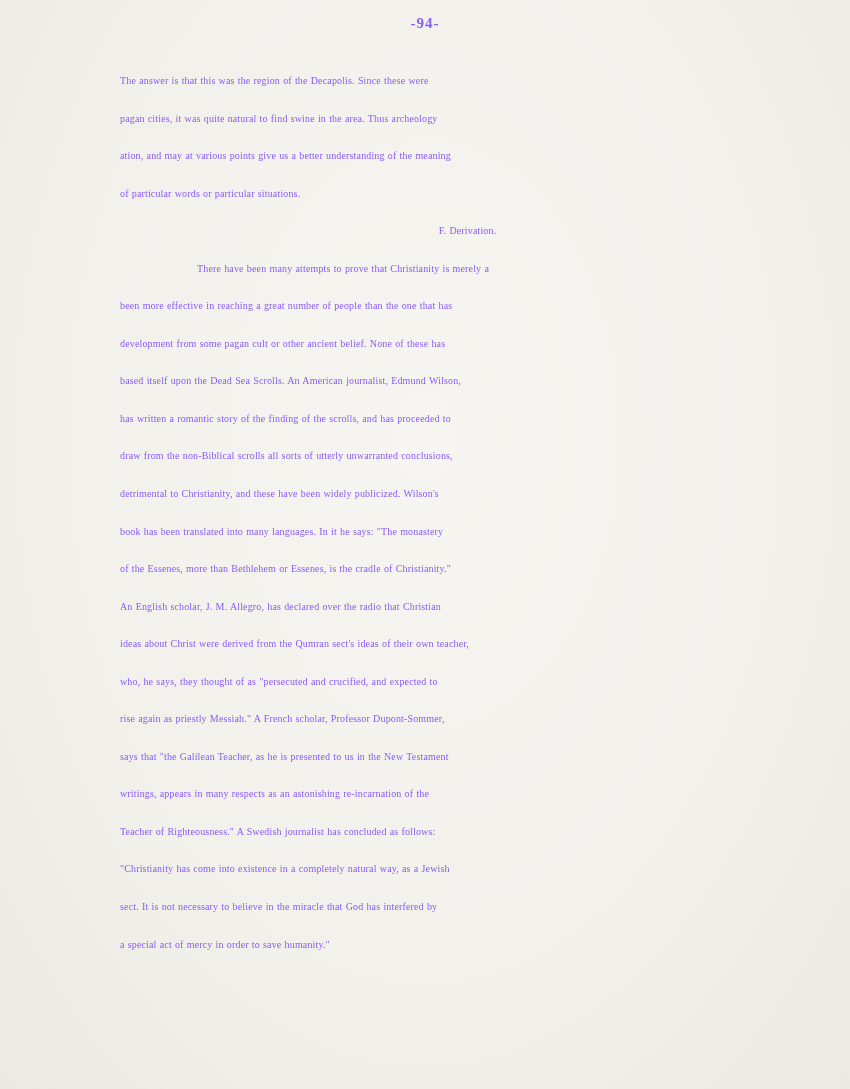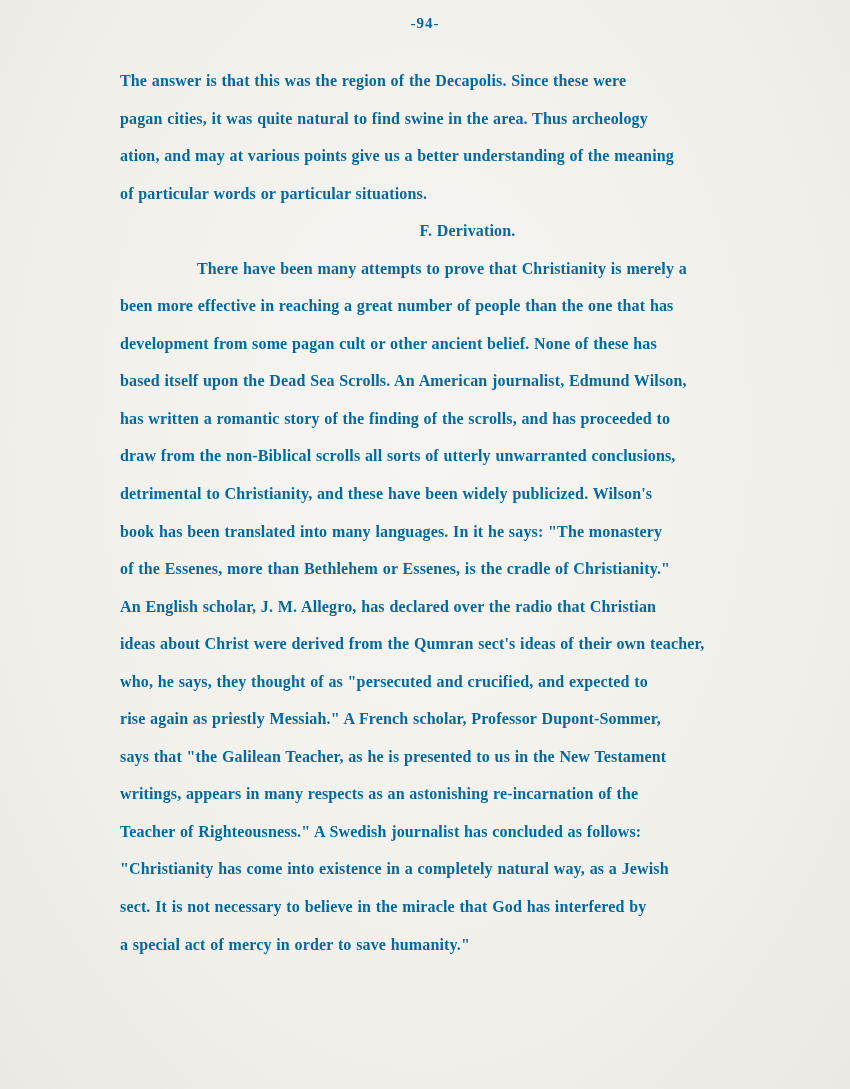--- a/index.html
+++ b/index.html
@@ -4,33 +4,33 @@
 <style>
   html, body { margin: 0; padding: 0; }
   body {
     width: 850px; height: 1089px; overflow: hidden;
     background: #f2f1ec;
     background-image: radial-gradient(ellipse at 50% 40%, #f6f5f1 0%, #f1f0eb 60%, #ebe9e3 100%);
   }
   .page {
     position: relative; width: 850px; height: 1089px;
     font-family: "Liberation Serif", "DejaVu Serif", serif;
-    color: #0369a1;
+    color: #8b5cf6;
     border-radius: 12px;
   }
   .page-number {
     position: absolute; top: 15px; left: 0; width: 850px; text-align: center;
     font-size: 15px; font-weight: bold; letter-spacing: 1px;
   }
   .body-text {
     position: absolute; top: 68px; left: 120px; width: 670px;
   }
   .line {
     height: 37.55px; line-height: 26px;
-    font-size: 16px; font-weight: bold; white-space: nowrap;
+    font-size: 10px; font-weight: normal; white-space: nowrap;
     letter-spacing: 0.15px; word-spacing: 0.5px;
   }
   .indent-heading { padding-left: 25px; text-align: center; }
   .indent-para { padding-left: 77px; }
 </style>
 </head>
 <body>
 
 <div class="page">
   <div class="page-number">-94-</div>

